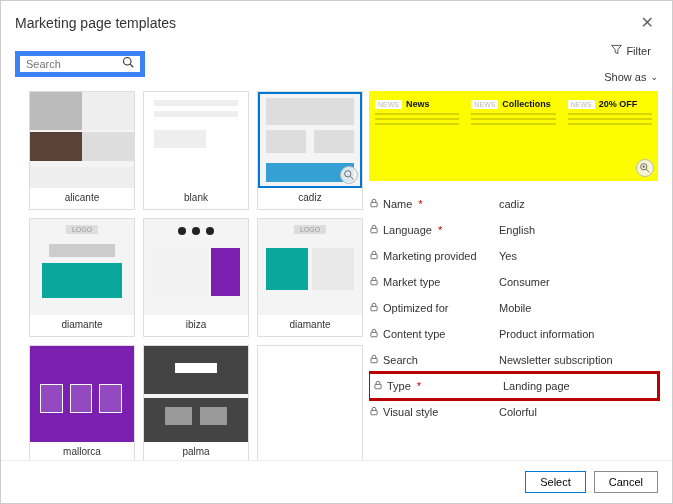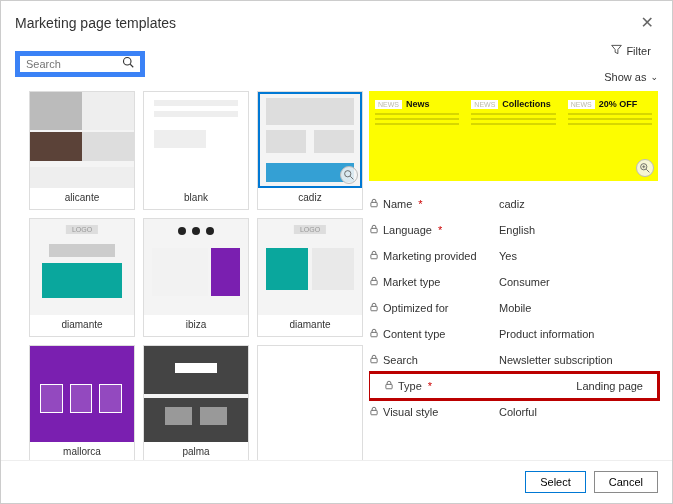--- a/index.html
+++ b/index.html
@@ -30,21 +30,21 @@
   .yl-title { font-weight:700; color:#111; display:inline; }
   .yl-bars { margin-top:4px; }
   .yl-bars div { height:2px; background:rgba(0,0,0,0.15); margin:3px 0; }
   .zoom { position:absolute; right:4px; bottom:4px; width:18px; height:18px; border-radius:50%; background:#f5f5f5dd; border:1px solid #bbb; display:flex; align-items:center; justify-content:center; font-size:10px; color:#555; }
   .props { flex:1; overflow-y:auto; margin-top:10px; padding-right:8px; }
   .prop-row { display:flex; align-items:center; padding:4px 0; font-size:11px; color:#333; min-height:26px; }
   .prop-label { width:130px; display:flex; align-items:center; gap:4px; color:#333; }
   .lock { font-size:10px; color:#555; }
   .req { color:#c00; margin-left:2px; }
   .prop-value { flex:1; color:#333; }
-  .highlight { outline:3px solid #b00; outline-offset:-1px; padding:2px 15px;text-align:right; }
+  .highlight { outline:3px solid #b00; outline-offset:-1px; padding:2px 4px; }
   .footer { display:flex; justify-content:flex-end; gap:8px; padding:10px 14px; border-top:1px solid #eee; }
   .btn { font-size:11px; padding:4px 14px; border:1px solid #8a8a8a; background:#fff; cursor:pointer; }
   .btn.primary { border-color:#0078d4; }
   .a-block { position:absolute; background:#888; }
   .teal { background:#0aa79d !important; }
   .purple { background:#7a1fb0 !important; }
   .white { background:#fff !important; }
   .dgrey { background:#444 !important; }
   .pink { background:#e6007e !important; }
   .logo-chip { position:absolute; left:50%; top:6px; transform:translateX(-50%); background:#ddd; font-size:7px; padding:1px 6px; color:#999; }

